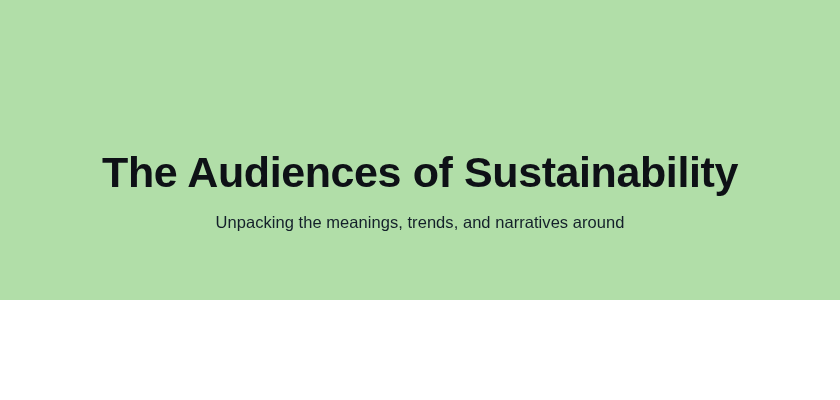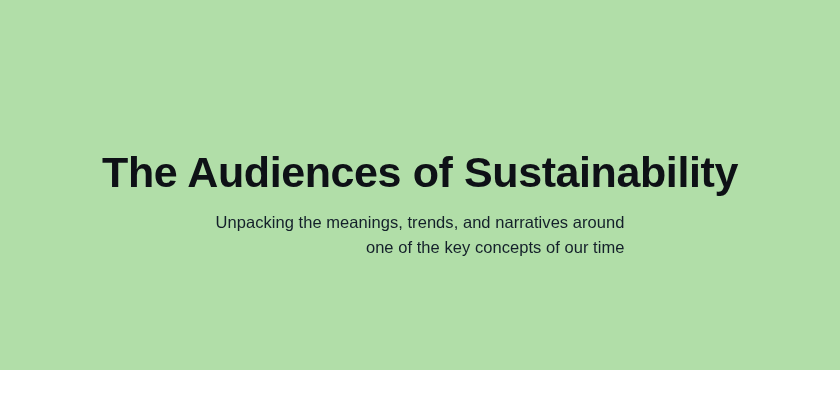--- a/index.html
+++ b/index.html
@@ -12,21 +12,21 @@
     width: 840px;
     height: 400px;
     overflow: hidden;
     font-family: "Liberation Sans", sans-serif;
     -webkit-font-smoothing: antialiased;
   }
 
   #banner {
     position: relative;
     width: 840px;
-    height: 370px;
+    height: 300px;
     box-sizing: border-box;
     background: #b1dea8;
     display: flex;
     flex-direction: column;
     align-items: center;
     justify-content: flex-start;
   }
 
   
   #hero-text-block {
@@ -70,18 +70,17 @@
 <body>
 
 <div id="banner">
 
   <div id="hero-text-block">
 
     <h1 id="hero-title">The Audiences of Sustainability</h1>
 
     <p id="hero-subtitle">
       <span class="sub-line">Unpacking the meanings, trends, and narratives around</span>
-      <span class="sub-line">one of the key concepts of our time</span>
     </p>
 
   </div>
 
 </div>
 
 </body></html>

